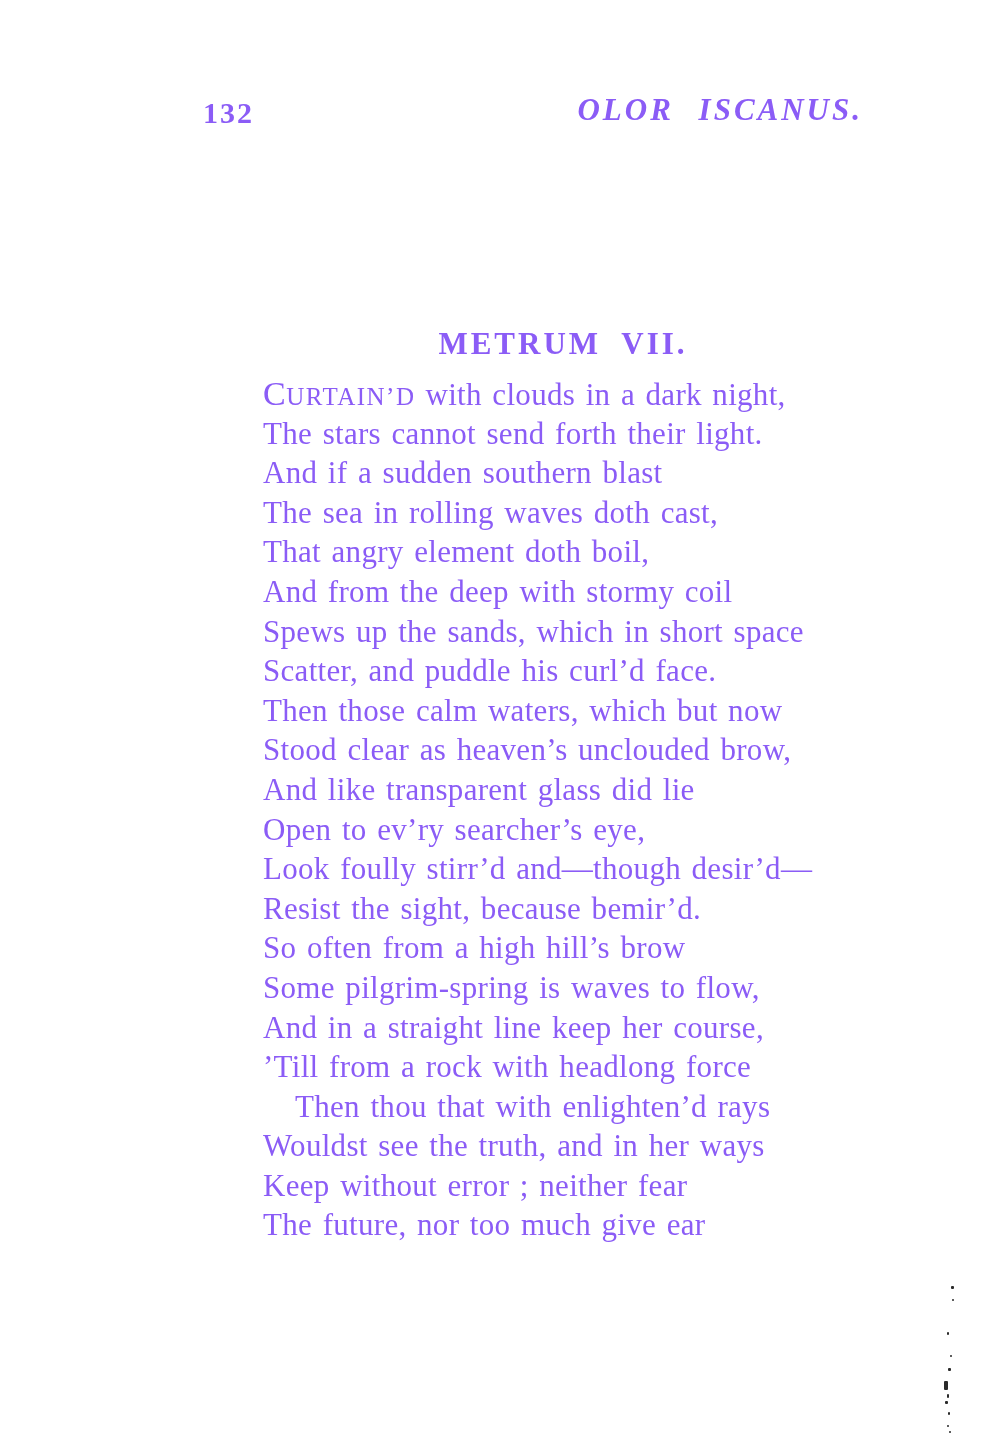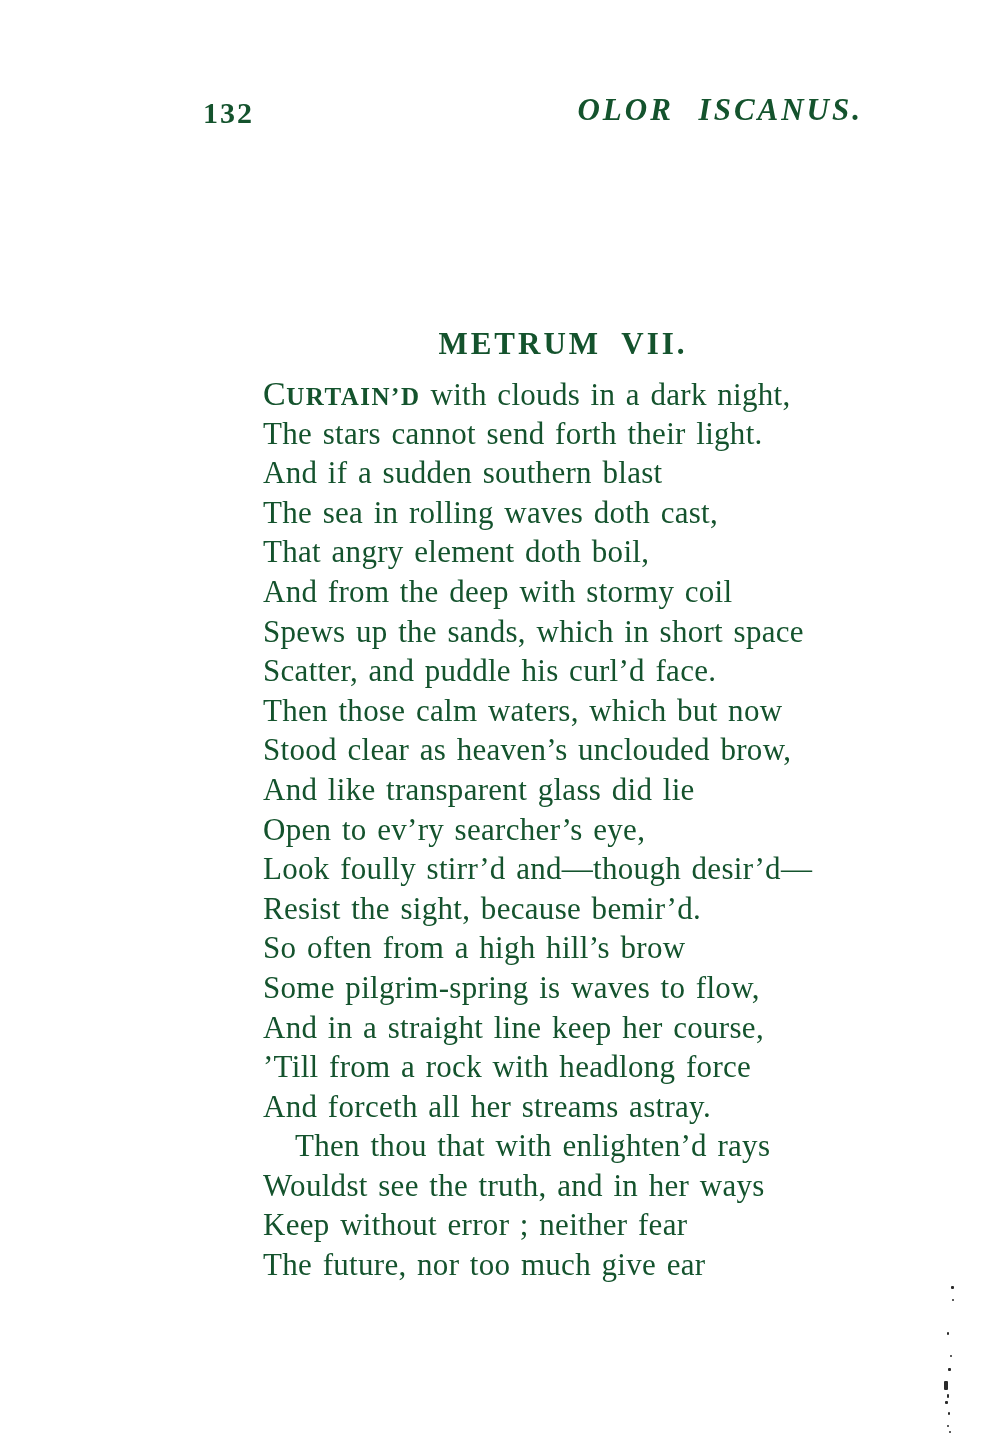--- a/index.html
+++ b/index.html
@@ -5,21 +5,21 @@
   html, body {
     margin: 0;
     padding: 0;
     background: #ffffff;
   }
   .page {
     position: relative;
     width: 1000px;
     height: 1434px;
     background: #ffffff;
-    color: #14532d;
+    color: #8b5cf6;
     font-family: "Liberation Serif", "DejaVu Serif", serif;
     overflow: hidden;
   }
   .page-number {
     position: absolute;
     left: 203px;
     top: 96px;
     font-size: 30px;
     letter-spacing: 2px;
     font-weight: 600;
@@ -60,21 +60,21 @@
   }
   .line { height: 39.6px; }
   .line.indent { padding-left: 32px; }
   .lead-cap {
     font-size: 34px;
     letter-spacing: 0.5px;
   }
   .lead-sc {
     font-size: 25px;
     letter-spacing: 1.5px;
-    font-weight: 700;
+    font-weight: 400;
   }
   .lead-gap { display: inline-block; width: 10px; }
   .speck {
     position: absolute;
     background: #2a2a2a;
     border-radius: 1px;
   }
 </style>
 </head>
 <body>
@@ -98,21 +98,20 @@
     <div class="line">Then those calm waters, which but now</div>
     <div class="line">Stood clear as heaven’s unclouded brow,</div>
     <div class="line">And like transparent glass did lie</div>
     <div class="line">Open to ev’ry searcher’s eye,</div>
     <div class="line">Look foully stirr’d and—though desir’d—</div>
     <div class="line">Resist the sight, because bemir’d.</div>
     <div class="line">So often from a high hill’s brow</div>
     <div class="line">Some pilgrim-spring is waves to flow,</div>
     <div class="line">And in a straight line keep her course,</div>
     <div class="line">’Till from a rock with headlong force</div>
-    <div class="line">And forceth all her streams astray.</div>
     <div class="line indent">Then thou that with enlighten’d rays</div>
     <div class="line">Wouldst see the truth, and in her ways</div>
     <div class="line">Keep without error ; neither fear</div>
     <div class="line">The future, nor too much give ear</div>
   </div>
 
   <div class="speck" style="left:951px;top:1286px;width:3px;height:3px;"></div>
   <div class="speck" style="left:952px;top:1299px;width:2px;height:2px;"></div>
   <div class="speck" style="left:947px;top:1332px;width:2px;height:3px;"></div>
   <div class="speck" style="left:950px;top:1355px;width:2px;height:2px;"></div>

